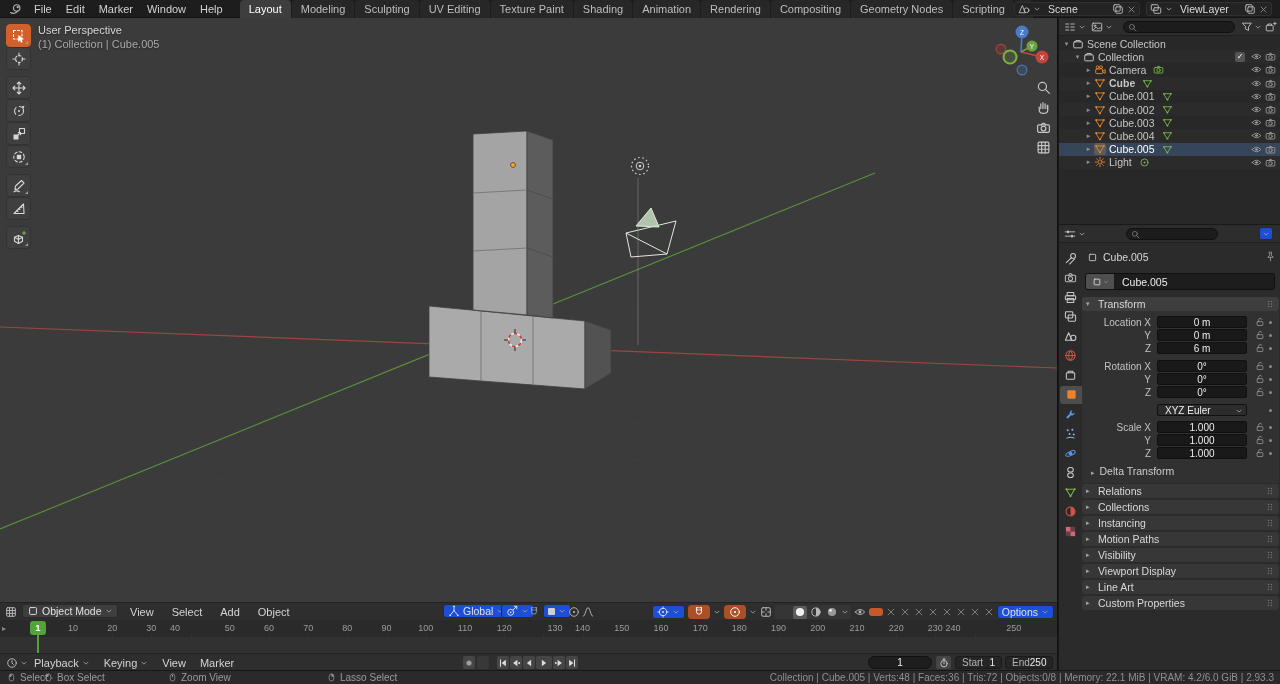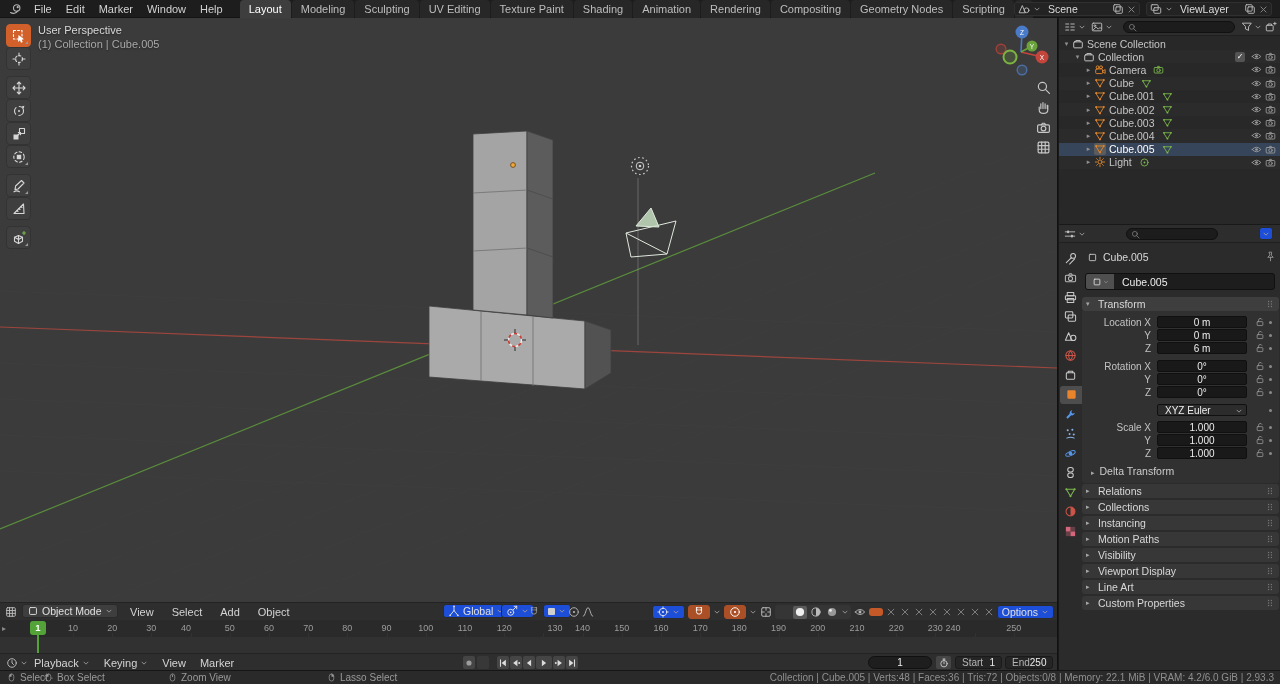--- a/index.html
+++ b/index.html
@@ -595,21 +595,21 @@
   </div>
 </div>
 
 <div id="timeline" class="abs">
   <div id="tl-ruler">
     <span style="position:absolute;left:2px;top:4px;font-size:8px;color:#8a8a8a">▸</span>
     <div id="playhead">1</div>
   <span class="tl-num" style="left: 72.98px;">10</span>
       <span class="tl-num" style="left: 112.18px;">20</span>
       <span class="tl-num" style="left: 151.38px;">30</span>
-      <span class="tl-num" style="left: 186px; text-align: right;">40</span>
+      <span class="tl-num" style="left: 175px; text-align: right;">40</span>
       <span class="tl-num" style="left: 229.78px;">50</span>
       <span class="tl-num" style="left: 268.98px;">60</span>
       <span class="tl-num" style="left: 308.18px;">70</span>
       <span class="tl-num" style="left: 347.38px;">80</span>
       <span class="tl-num" style="left: 386.58px;">90</span>
       <span class="tl-num" style="left: 425.78px;">100</span>
       <span class="tl-num" style="left: 464.98px;">110</span>
       <span class="tl-num" style="left: 504.18px;">120</span>
       <span class="tl-num" style="left: 555px;">130</span>
       <span class="tl-num" style="left: 582.58px;">140</span>
@@ -874,21 +874,21 @@
           </svg>
         </span>
         <span class="ico ol-rt" style="left: 206px;">
           <svg xmlns="http://www.w3.org/2000/svg" viewBox="0 0 14 14" fill="none" stroke="currentColor" stroke-width="1.1" stroke-linecap="round" stroke-linejoin="round">
             <rect x="1.5" y="4.5" width="11" height="7" rx="1.2"></rect>
             <circle cx="7" cy="8" r="2.2"></circle>
             <path d="M5 4.5l1-1.5h2l1 1.5"></path>
           </svg>
         </span>
       </div>
-      <div class="ol-row" style="top: 39.6px;">
+      <div class="ol-row" style="top: 39.6px; font-weight: bold;">
         <span class="arr" style="margin-left: 25px;">▸</span>
         <span class="ico oic" style="color: rgb(224, 134, 44);">
           <svg xmlns="http://www.w3.org/2000/svg" viewBox="0 0 14 14" fill="none" stroke="currentColor" stroke-width="1.1" stroke-linecap="round" stroke-linejoin="round">
             <path d="M2.5 3.5h9L7 11z"></path>
             <circle cx="2.5" cy="3.5" r="1.1" fill="currentColor" stroke="none"></circle>
             <circle cx="11.5" cy="3.5" r="1.1" fill="currentColor" stroke="none"></circle>
             <circle cx="7" cy="11" r="1.1" fill="currentColor" stroke="none"></circle>
           </svg>
         </span>
         <span>Cube</span>

